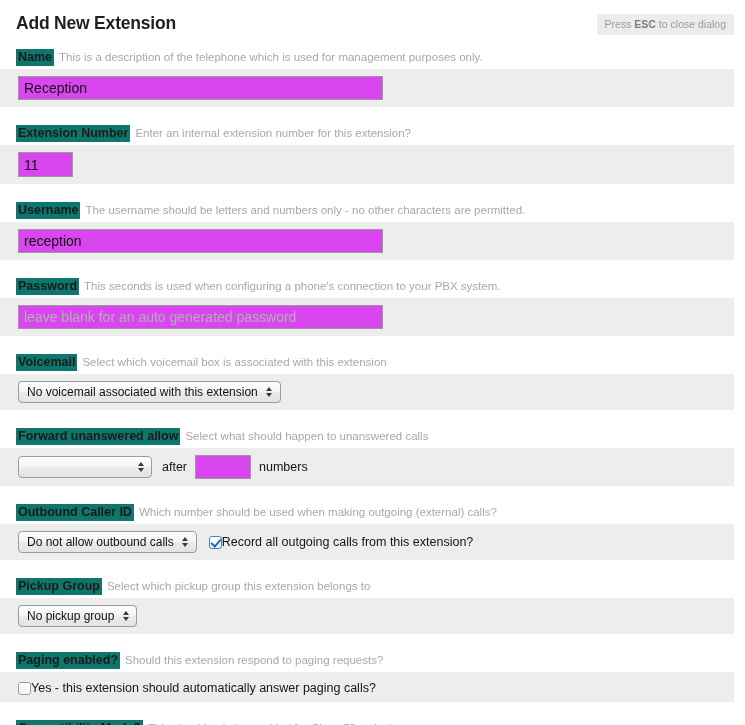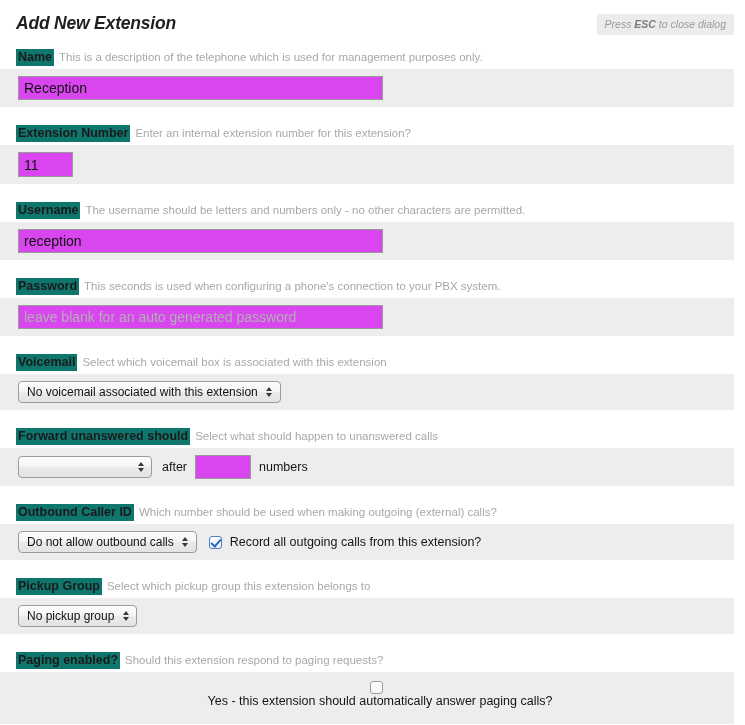--- a/index.html
+++ b/index.html
@@ -22,21 +22,20 @@
     height: 725px;
     background: #ffffff;
   }
 
   
   .dialog-header {
     position: relative;
     height: 44px;
     padding: 4px 11px;
     box-sizing: border-box;
-    font-style: italic;
   }
   .dialog-title {
     position: absolute;
     left: 16px;
     top: 13px;
     font-size: 17.5px;
     font-weight: bold;
     color: #1f1f1f;
     letter-spacing: -0.2px;
   }
@@ -180,21 +179,20 @@
     top: 0.5px;
     width: 4px;
     height: 8px;
     border: solid #2a64bd;
     border-width: 0 2px 2px 0;
     transform: rotate(42deg);
   }
   .cb-label {
     font-size: 12.5px;
     color: #151515;
-    margin-left: 8px;
   }
 
   .inline-text {
     font-size: 12.5px;
     color: #151515;
     margin: 0 8px;
   }
   .inline-text.left { margin-left: 10px; }
 </style>
 </head>
@@ -258,21 +256,21 @@
             <i class="up"></i>
             <i class="down"></i>
           </span>
       </div>
     </div>
   </div>
   <div class="gap"></div>
 
   <div class="field">
     <div class="field-label-row">
-      <span class="field-label">Forward unanswered should</span><span class="field-hint">Select what should happen to unanswered calls</span>
+      <span class="field-label">Forward unanswered allow</span><span class="field-hint">Select what should happen to unanswered calls</span>
     </div>
     <div class="field-control-row">
       <div class="select empty">
         <span></span>
         <span class="arrows">
             <i class="up"></i>
             <i class="down"></i>
           </span>
       </div>
       <span class="inline-text left">after</span>
@@ -315,21 +313,21 @@
           </span>
       </div>
     </div>
   </div>
   <div class="gap"></div>
 
   <div class="field">
     <div class="field-label-row">
       <span class="field-label">Paging enabled?</span><span class="field-hint">Should this extension respond to paging requests?</span>
     </div>
-    <div class="field-control-row" style="padding-top:9px;padding-bottom:16px;flex-direction:column;">
+    <div class="field-control-row" style="padding-top:9px;padding-bottom:7px;">
       <span class="cbox"></span>
       <span class="cb-label">Yes - this extension should automatically answer paging calls?</span>
     </div>
   </div>
   <div class="gap"></div>
 
   <div class="field">
     <div class="field-label-row">
       <span class="field-label">Compatibility Mode?</span><span class="field-hint">This should only be enabled for Cisco 79xx devices.</span>
     </div>

